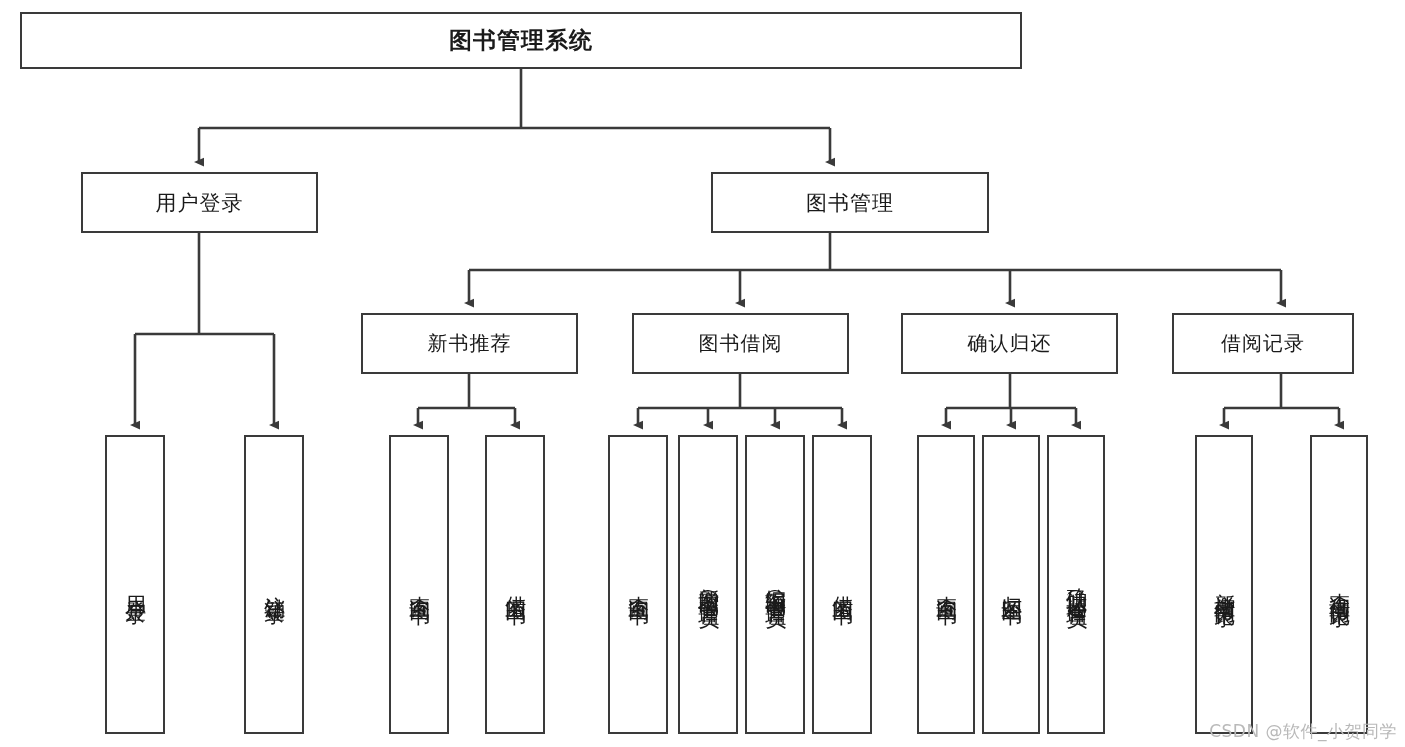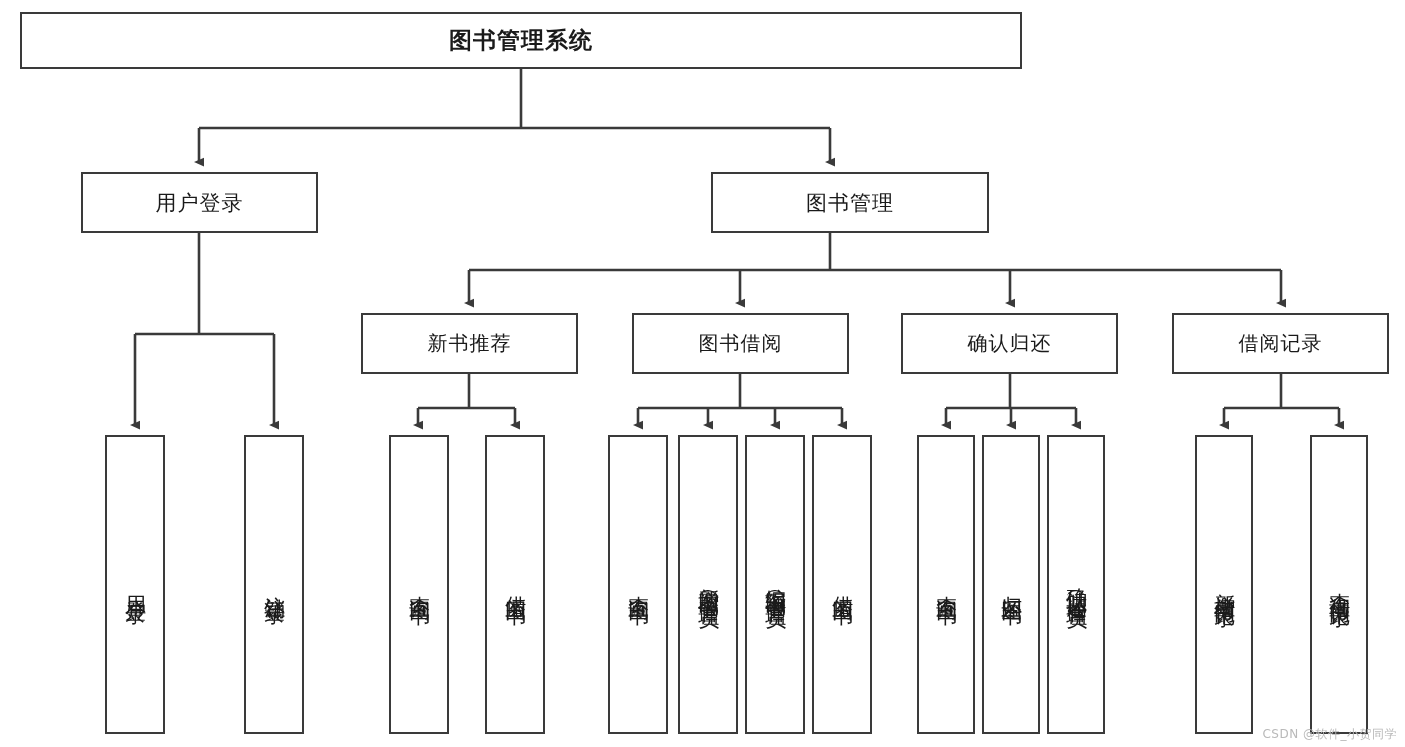--- a/index.html
+++ b/index.html
@@ -57,21 +57,21 @@
   }
   .node.leaf .leaf-label {
     writing-mode: vertical-rl;
     text-orientation: upright;
     white-space: nowrap;
   }
   .watermark {
     position: absolute;
     right: 8px;
     bottom: 4px;
-    font-size: 12px;
+    font-size: 17px;
     color: #b9b9b9;
     letter-spacing: 0.5px;
     white-space: nowrap;
   }
 </style>
 </head>
 <body>
 
 <div id="canvas">
 
@@ -142,21 +142,21 @@
   </div>
 
   <div class="node level3" style="left:632px; top:313px; width:217px; height:61px;">
     <span>图书借阅</span>
   </div>
 
   <div class="node level3" style="left:901px; top:313px; width:217px; height:61px;">
     <span>确认归还</span>
   </div>
 
-  <div class="node level3" style="left:1172px; top:313px; width:217px; height:61px;">
+  <div class="node level3" style="left:1172px; top:313px; width:182px; height:61px;">
     <span>借阅记录</span>
   </div>
 
   <div class="node leaf" style="left:105px; top:435px; width:60px; height:299px;">
     <span class="leaf-label">用户登录</span>
   </div>
 
   <div class="node leaf" style="left:244px; top:435px; width:60px; height:299px;">
     <span class="leaf-label">注销登录</span>
   </div>

